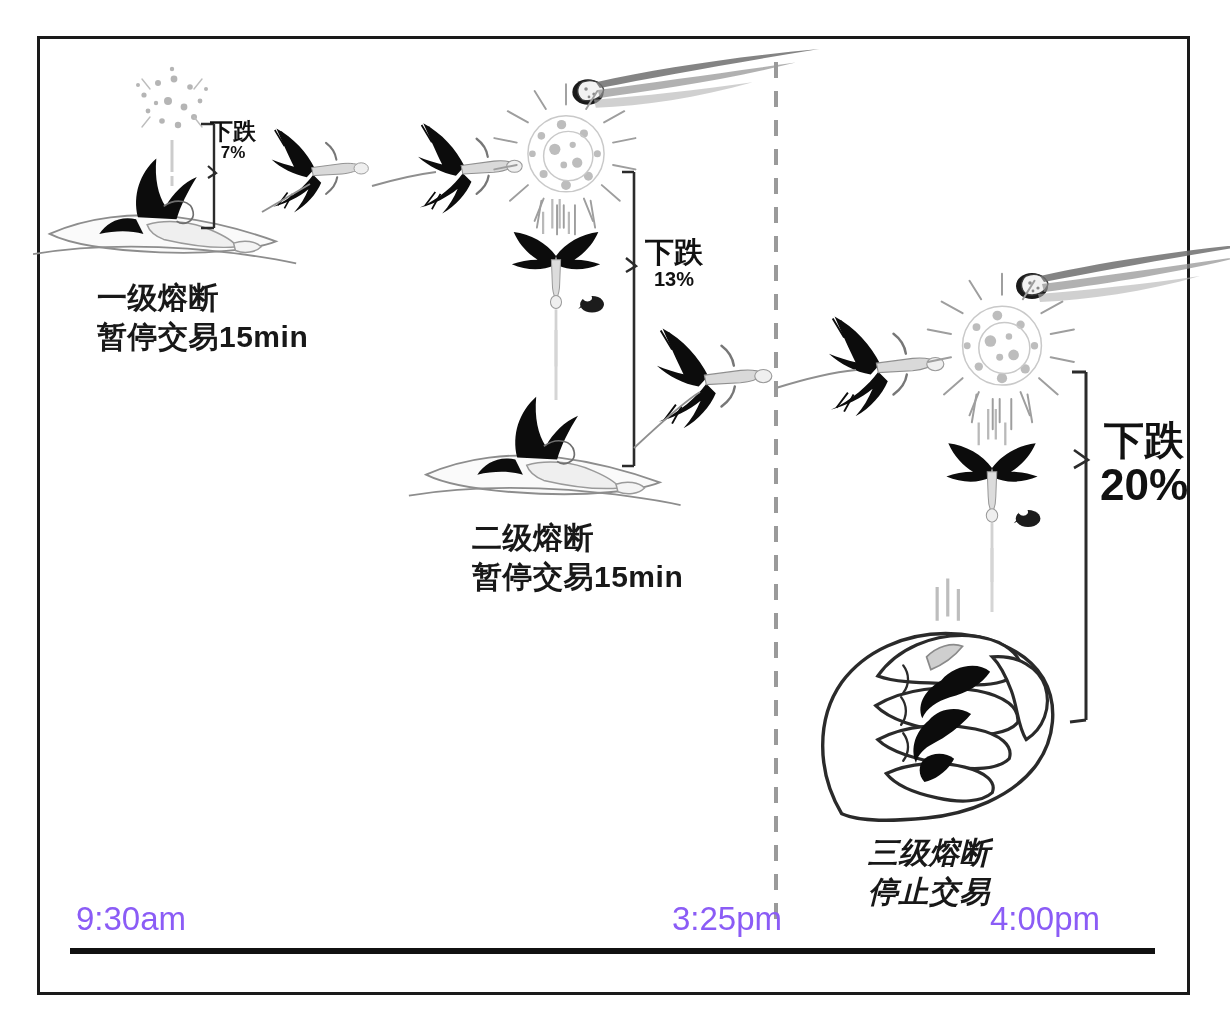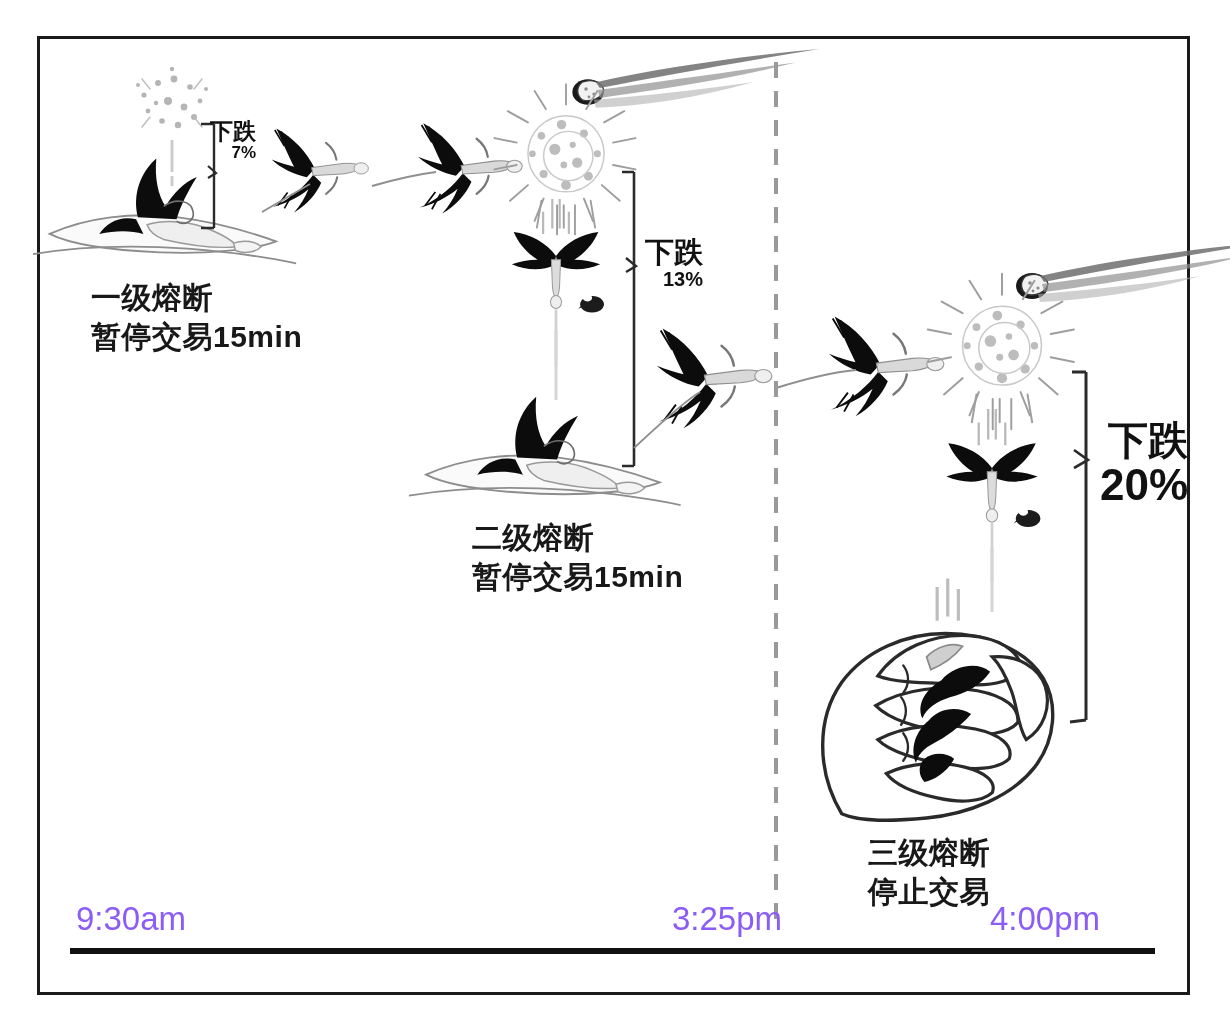--- a/index.html
+++ b/index.html
@@ -49,30 +49,30 @@
     font-family: "Liberation Sans", "DejaVu Sans", sans-serif;
     color: #181818;
     font-weight: 700;
     line-height: 1.30;
     white-space: nowrap;
     letter-spacing: 0.5px;
   }
   .caption .l1 { font-size: 30px; display:block; }
   .caption .l2 { font-size: 30px; display:block; }
 
-  #cap1 { left: 91px;  top: 278px; }
+  #cap1 { left: 97px;  top: 278px; }
   #cap2 { left: 472px; top: 518px; }
-  #cap3 { left: 868px; top: 833px; }
+  #cap3 { left: 868px; top: 833px; font-style: italic; }
 
   
   .droplabel {
     position: absolute;
     color: #111111;
     font-weight: 700;
-    text-align: right;
+    text-align: center;
     line-height: 1.02;
     white-space: nowrap;
   }
   .droplabel .zh { display:block; }
   .droplabel .pct { display:block; font-weight: 700; }
 
   #drop1 { left: 210px; top: 120px; }
   #drop1 .zh  { font-size: 23px; }
   #drop1 .pct { font-size: 17px; margin-top: 1px; }
 

